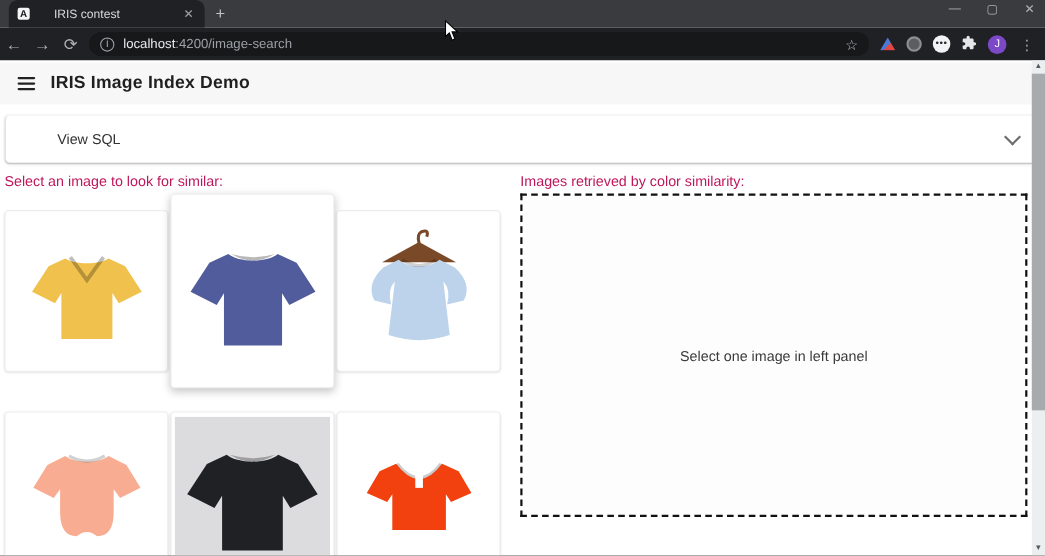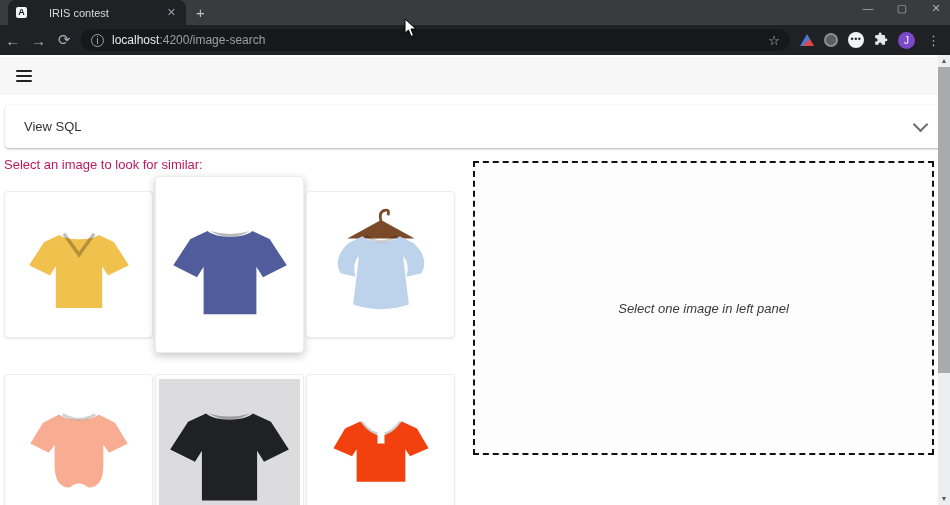--- a/index.html
+++ b/index.html
@@ -43,42 +43,42 @@
   
   .page{position:absolute;top:55px;left:0;width:950px;height:450px;background:#fff;overflow:hidden;}
   .appbar{margin-top:2px;height:38px;background:#f7f7f8;display:flex;align-items:center;padding:0 16px;}
   .burger{width:16px;display:flex;flex-direction:column;gap:3px;}
   .burger i{height:2px;background:#222;border-radius:1px;}
   .app-title{font-size:16px;font-weight:bold;color:#1f1f1f;margin-left:14px;letter-spacing:.2px;}
 
   .sqlpanel{margin:10px 5px 0 5px;height:43px;background:#fff;border-radius:4px;
             box-shadow:0 1px 3px rgba(0,0,0,.2),0 1px 1px rgba(0,0,0,.12);
             display:flex;align-items:center;padding:0 19px;box-sizing:border-box;}
-  .sql-label{font-size:13px;color:#333;}
+  .sql-label{font-size:13px;color:#333;margin-left:28px;}
   .chev{margin-left:auto;width:9px;height:9px;border-right:2px solid #6d6d6d;border-bottom:2px solid #6d6d6d;
         transform:rotate(45deg);margin-top:-4px;}
 
   .content{display:flex;padding:9px 0 0 4px;}
   .leftcol{width:455px;}
   .rightcol{width:461px;margin-left:14px;}
   .sec-label{font-size:13px;color:#be185d;height:15px;}
 
   .grid-row{display:flex;align-items:center;gap:2px;margin-top:4px;}
   .grid-row.second{margin-top:21px;}
   .card{width:149px;height:147px;background:#fff;border:1px solid #ededed;border-radius:4px;
         box-sizing:border-box;box-shadow:0 1px 2px rgba(0,0,0,.10);overflow:hidden;flex:0 0 auto;}
   .card.tall{height:177px;box-shadow:0 3px 8px rgba(0,0,0,.22);}
   .photo{width:116px;height:116px;margin:14px auto 0 auto;}
   .card.tall .photo{width:132px;height:150px;margin-top:12px;}
   .photo.full{width:141px;height:138px;margin:4px auto 0 auto;}
   .photo svg{width:100%;height:100%;display:block;}
 
   .dashedbox{margin-top:4px;width:461px;height:294px;border:2px dashed #111;box-sizing:border-box;
              background:#fdfdfd;display:flex;align-items:center;justify-content:center;}
-  .empty-msg{font-size:13px;color:#3a3a3a;font-style:italic;}
+  .empty-msg{font-size:13px;color:#3a3a3a;}
 
   
   .scrollbar{position:absolute;right:0;top:55px;width:12px;height:450px;background:#eceef0;}
   .sb-arrow{position:absolute;left:0;width:12px;height:12px;color:#55585c;font-size:7px;
             line-height:12px;text-align:center;}
   .sb-up{top:0;}
   .sb-down{bottom:0;}
   .sb-thumb{position:absolute;left:0;top:12px;width:12px;height:306px;background:#a8aaad;}
 
   
@@ -127,20 +127,21 @@
   </div>
 
   <div class="page">
 
     <div class="appbar">
       <div class="burger">
           <i></i>
           <i></i>
           <i></i>
         </div>
+      <div class="app-title">IRIS Image Index Demo</div>
     </div>
 
     <div class="sqlpanel">
       <span class="sql-label">View SQL</span>
       <span class="chev"></span>
     </div>
 
     <div class="content">
       <div class="leftcol">
         <div class="sec-label">Select an image to look for similar:</div>
@@ -195,20 +196,21 @@
                   <path d="M32,28 L19,34 L9,51 L25,58 L29,52 L29,80 L71,80 L71,52 L75,58 L91,51 L81,34 L68,28 Q50,52 32,28 Z" fill="#f2400e"></path>
     <path d="M33,28 Q50,50 67,28" fill="none" stroke="rgba(0,0,0,0.2)" stroke-width="2"></path>
     <rect x="47" y="34" width="6" height="13" fill="#fff"></rect>
                 </svg>
               </div>
             </div>
           </div>
       </div>
 
       <div class="rightcol">
+        <div class="sec-label">Images retrieved by color similarity:</div>
         <div class="dashedbox">
           <div class="empty-msg">Select one image in left panel</div>
         </div>
       </div>
     </div>
   </div>
 
   <div class="scrollbar">
     <div class="sb-arrow sb-up">▲</div>
     <div class="sb-thumb"></div>

